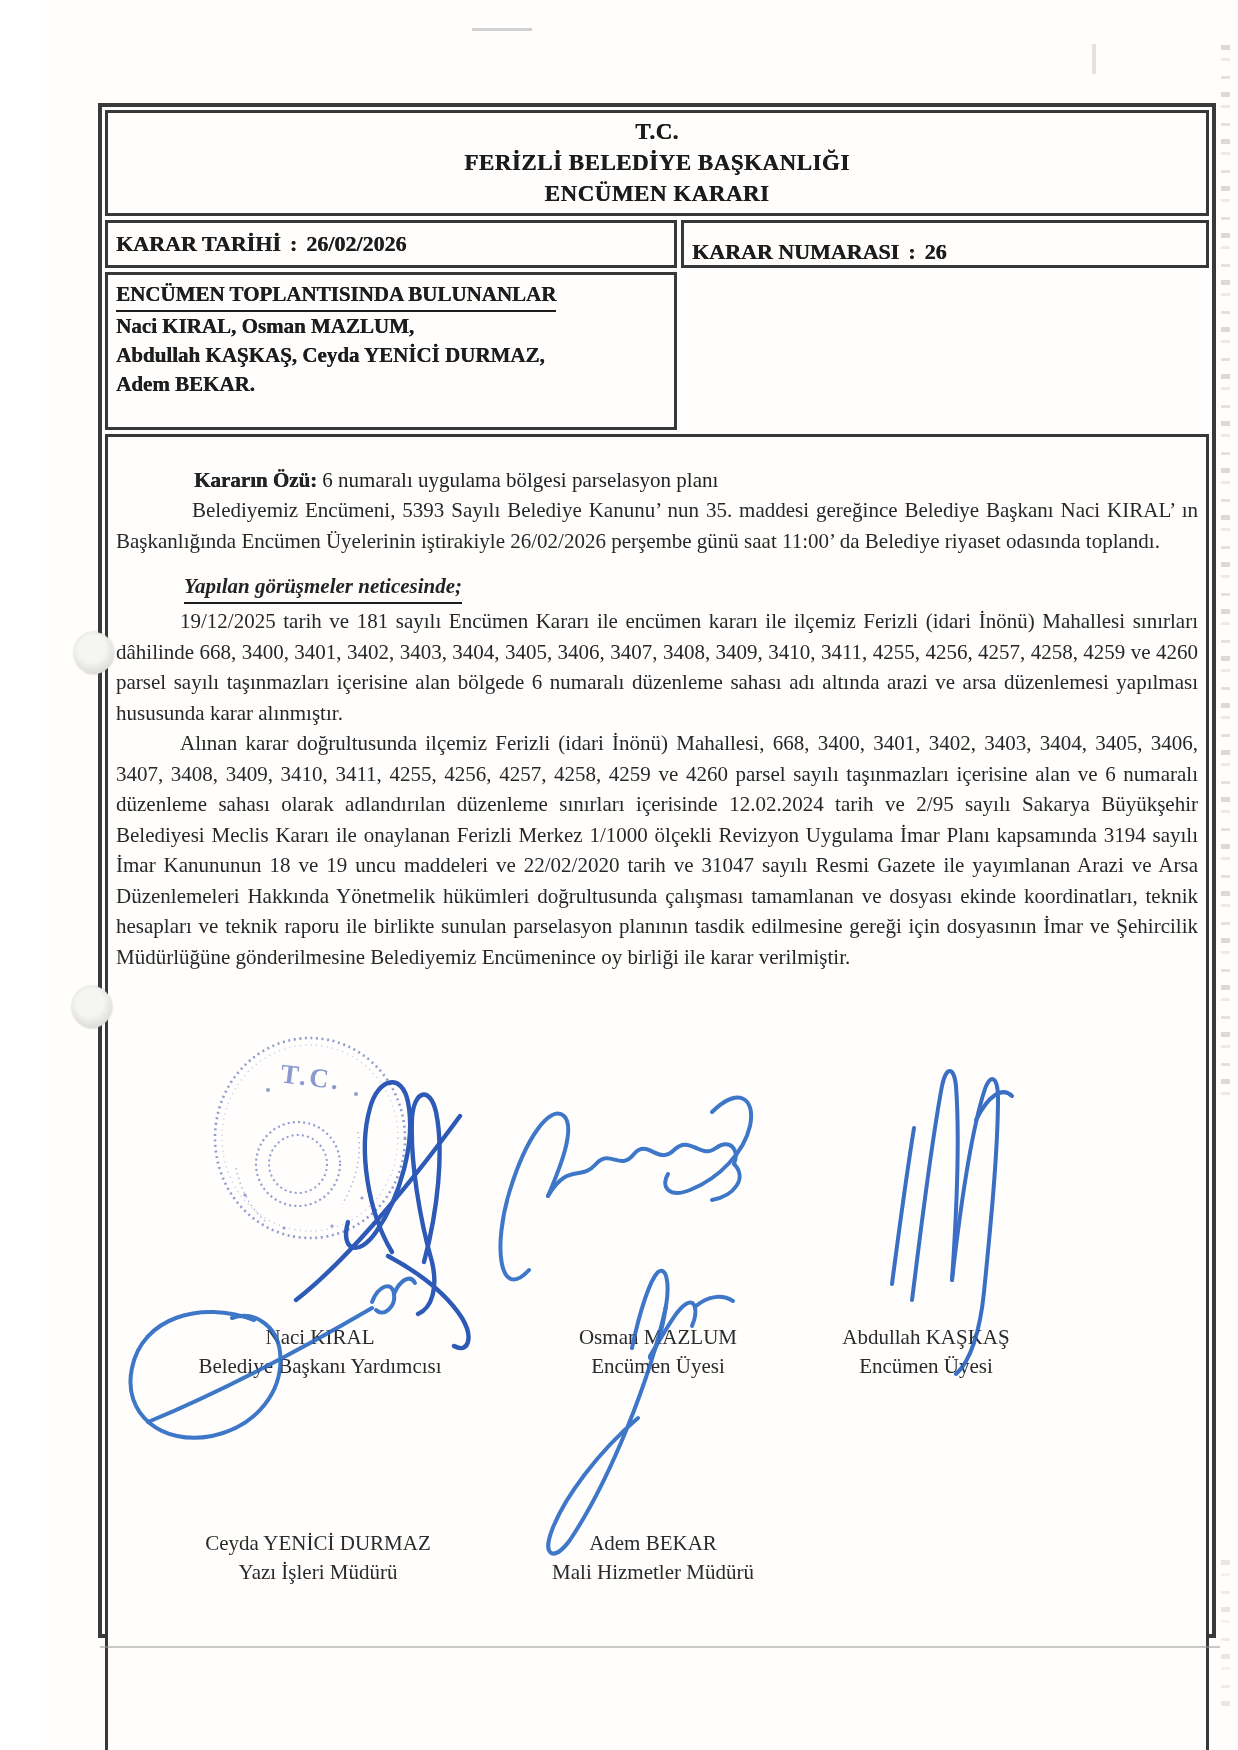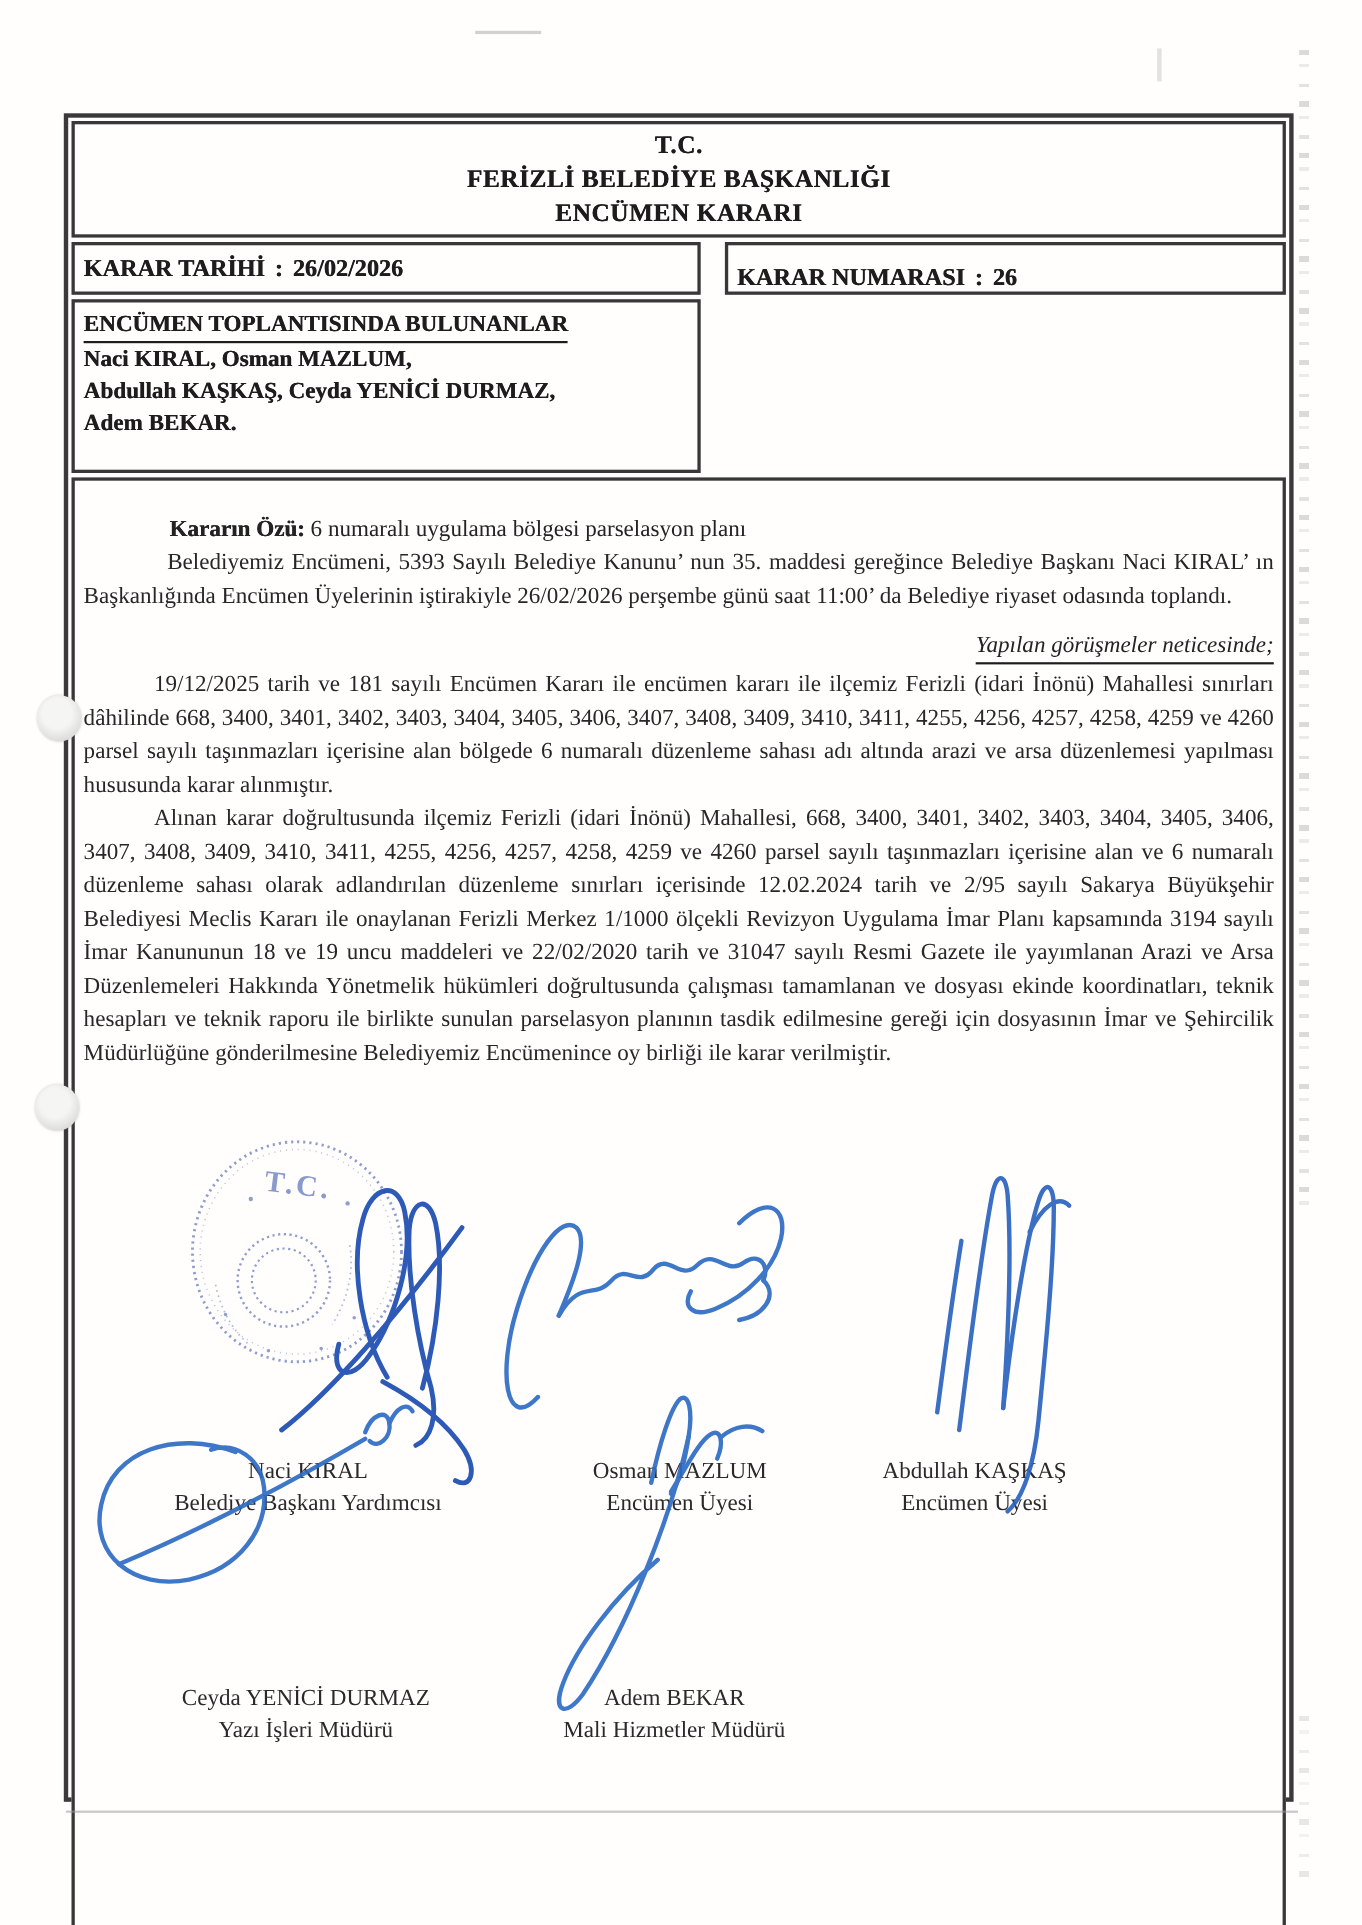--- a/index.html
+++ b/index.html
@@ -1,40 +1,40 @@
 <!DOCTYPE html>
 <html><head>
 <meta charset="utf-8">
 <style>
   html,body{margin:0;padding:0;background:#ffffff;}
   body{
     width:1238px;height:1750px;position:relative;overflow:hidden;
     font-family:"Liberation Serif","DejaVu Serif",serif;
     color:#232323;
   }
-  .page{position:absolute;inset:0;background:#fffefd;}
+  .page{position:absolute;inset:0;background:#fffefd;margin-left:40px;}
 
   
   .doc-frame{
     position:absolute;left:58px;top:103px;width:1118px;height:1535px;
     border:4px solid #3a3a3a;box-sizing:border-box;padding:3px;
     background:#fffefd;
   }
   .cell{border:3px solid #383838;box-sizing:border-box;background:#fffefd;}
 
   .header-cell{
     height:106px;display:flex;flex-direction:column;align-items:center;justify-content:center;
     gap:3px;
   }
   .header-line{
     font-weight:bold;font-size:23px;letter-spacing:.5px;color:#1c1c1c;
     text-shadow:.4px 0 0 #1c1c1c;line-height:28px;white-space:nowrap;
   }
 
-  .row{display:flex;gap:22px;margin-top:4px;}
+  .row{display:flex;gap:4px;margin-top:4px;}
   .meta-cell{height:48px;display:flex;align-items:center;padding:0 8px;
     font-weight:bold;font-size:22px;color:#1d1d1d;text-shadow:.4px 0 0 #1d1d1d;white-space:nowrap;}
   .meta-left{flex:0 0 572px;}
   .meta-right{flex:1;align-items:flex-end;}
   .meta-sep{margin:0 9px;}
 
   .att-cell{height:158px;padding:5px 8px;font-weight:bold;font-size:21px;color:#1d1d1d;
     text-shadow:.4px 0 0 #1d1d1d;line-height:29px;}
   .att-left{flex:0 0 572px;}
   .att-right{flex:1;}
@@ -44,21 +44,21 @@
 
   
   .ozet{margin:26px 0 0 78px;font-size:21px;line-height:30px;}
   .ozet b{text-shadow:.4px 0 0 #1d1d1d;}
   p.body-p{
     margin:0;font-size:21px;line-height:30.5px;text-align:justify;color:#272727;
   }
   .p1{margin-top:33px;text-indent:76px;}
   .p2{margin-top:45px;text-indent:76px;}
   .gorusmeler{
-    margin:15px 0 2px 68px;font-size:21px;font-weight:normal;font-style:italic;line-height:30px;text-align:right;
+    margin:15px 0 2px 68px;font-size:21px;font-weight:bold;font-style:italic;line-height:30px;
   }
   .gorusmeler .u{border-bottom-width:2.5px;}
   .p3{text-indent:64px;}
   .p4{text-indent:64px;}
 
   
   .sigblock{position:absolute;width:340px;text-align:center;font-size:21px;line-height:29px;color:#2a2a2a;}
   .sig-name{white-space:nowrap;}
   .sig-title{white-space:nowrap;}
 

